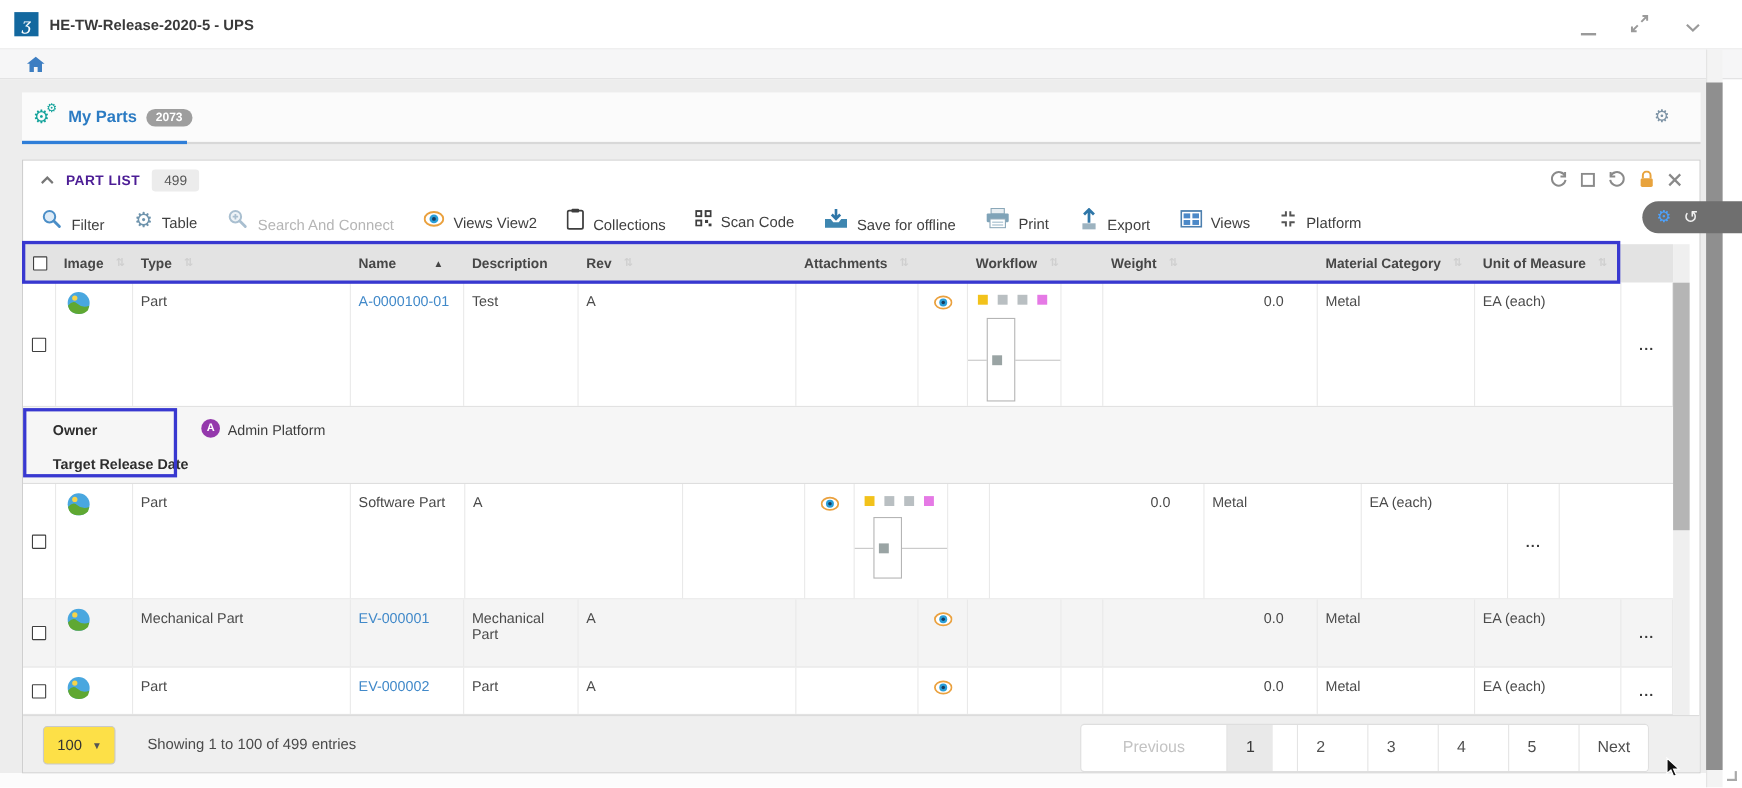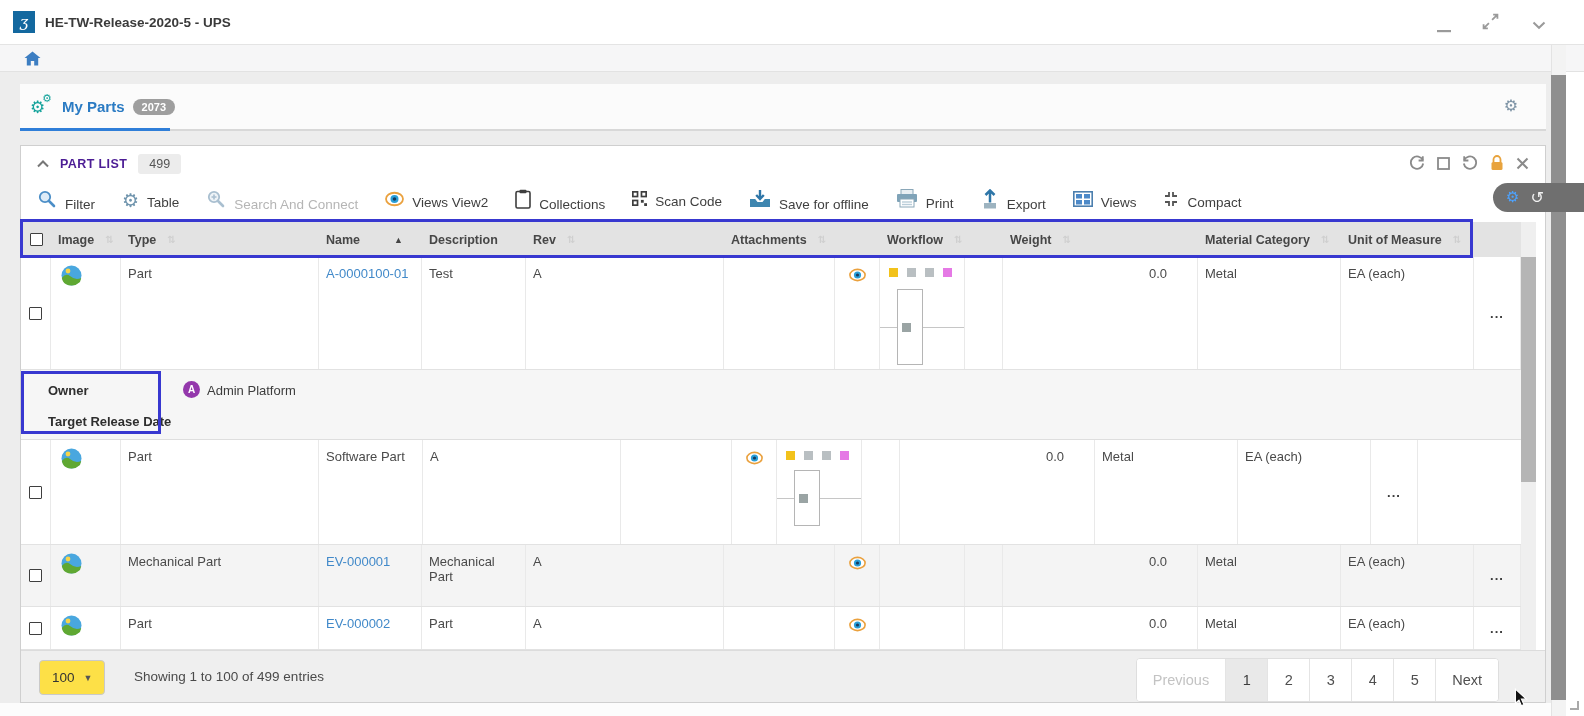--- a/index.html
+++ b/index.html
@@ -102,21 +102,21 @@
 
   
   .pfooter { position:absolute; left:0; top:504px; width:1524px; height:52px; background:#efefef; border-top:1px solid #dcdcdc; }
   .size-btn { position:absolute; left:18px; top:9px; height:35px; background:#fde047; border:1px solid #c9c9c9; border-radius:4px;
               display:flex; align-items:center; gap:9px; padding:0 12px; font-size:13.5px; color:#333; }
   .size-caret { color:#555; font-size:9px; }
   .summary { position:absolute; left:113px; top:18px; font-size:13.5px; color:#4a4a4a; }
   .pagination { position:absolute; right:46px; top:7px; height:44px; display:flex; background:#fff;
                 border:1px solid #dedede; border-radius:4px; overflow:hidden; }
   .pg { display:flex; align-items:center; justify-content:center; font-size:14.5px; color:#4f4f4f;
-        border-left:1px solid #e4e4e4; padding:0 16px; min-width:42px; cursor:pointer; background:#fff; }
+        border-left:1px solid #e4e4e4; padding:0 16px; min-width:42px; cursor:pointer; background:#fff;margin-left:22px; }
   .pg:first-child { border-left:none; }
   .pg.pg-prev { color:#c3c3c3; }
   .pg.pg-active { background:#e9e9e9; color:#3c3c3c; }
 
   
   .ann { border:3px solid #3838d0; background:transparent; pointer-events:none; z-index:30; }
   .ann1 { left:20px; top:219px; width:1453px; height:39px; }
   .ann2 { left:21px; top:371px; width:140px; height:63px; }
 
   
@@ -299,21 +299,21 @@
         <rect x="3" y="9" width="6" height="4.5" fill="#4c89c8"></rect>
             <rect x="11" y="9" width="6" height="4.5" fill="#4c89c8"></rect>
           </svg></span>
       <span>Views</span>
     </div>
     <div class="titem">
       <span>
         <svg width="16" height="16" viewBox="0 0 16 16" stroke="#555" stroke-width="1.8" fill="none">
         <path d="M6 1 v4 h-4 M10 1 v4 h4 M6 15 v-4 h-4 M10 15 v-4 h4"></path>
           </svg></span>
-      <span>Compact</span>
+      <span>Platform</span>
     </div>
   </div>
 
   <div class="thead">
     <div class="hcell c-check" style="justify-content:center;padding-left:0;">
         <span class="cb"></span>
       </div>
     <div class="hcell c-img">
       <span>Image</span>
         <span class="sortph">⇅</span>

